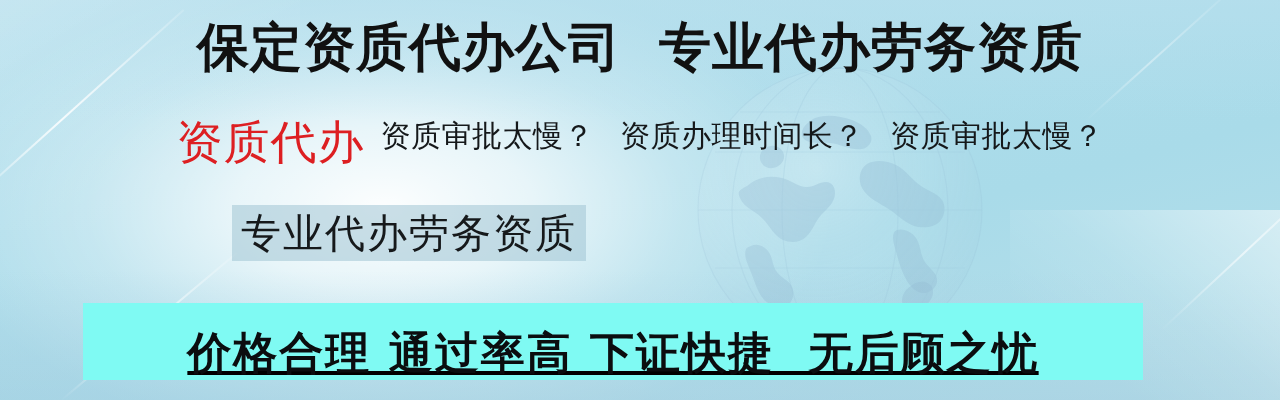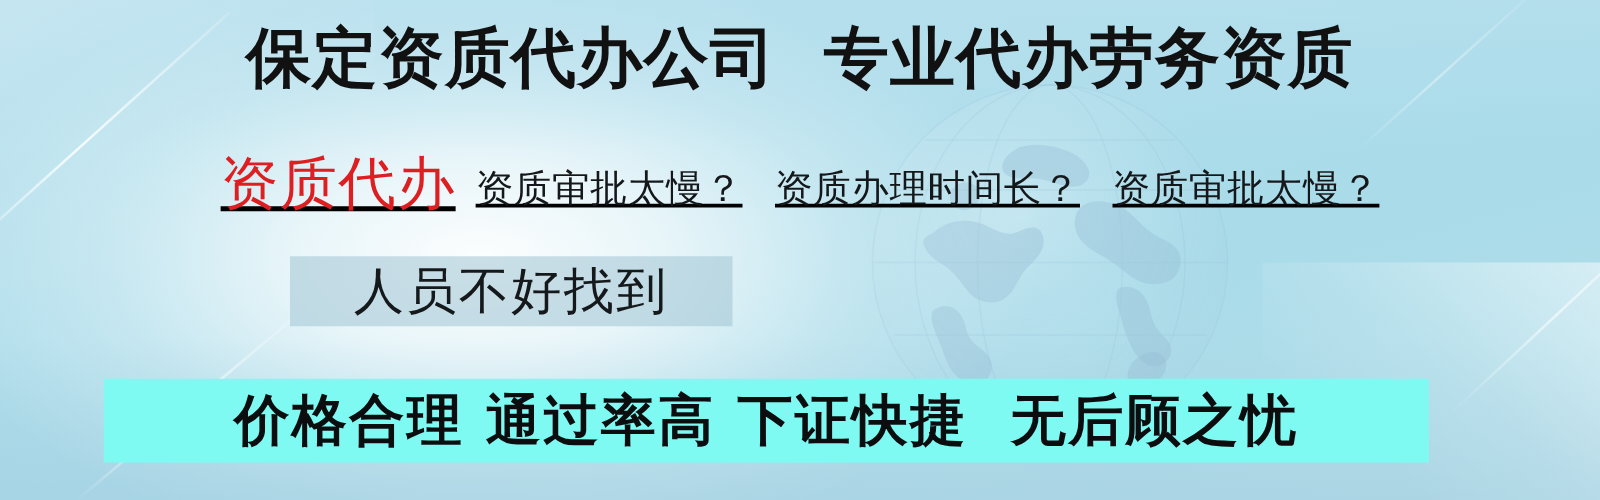--- a/index.html
+++ b/index.html
@@ -91,24 +91,23 @@
     white-space: pre;
     font-family: "DejaVu Sans", "Liberation Sans", sans-serif;
   }
 
   .qrow {
     position: absolute;
     left: 0; right: 0;
     top: 116px;
     height: 56px;
     display: flex;
-    align-items: flex-end;
+    align-items: flex-start;
     justify-content: center;
     gap: 0;
-    text-decoration: underline;
   }
   .brandmark {
     font-family: "DejaVu Serif", "Liberation Serif", serif;
     font-size: 46px;
     line-height: 52px;
     color: #dd1f22;
     letter-spacing: 1px;
     margin-right: 16px;
     white-space: pre;
   }
@@ -141,25 +140,26 @@
     color: #16191b;
     letter-spacing: 2px;
     white-space: pre;
   }
 
   .cyan-band {
     position: absolute;
     left: 83px;
     top: 303px;
     width: 1060px;
-    height: 67px;
+    height: 77px;
     background: #7ffaf3;
     display: flex;
-    align-items: center;
+    align-items: flex-end;
     justify-content: center;
+    text-decoration: underline;
   }
   .cyan-text {
     font-size: 44px;
     line-height: 54px;
     font-weight: 700;
     color: #0b0d0f;
     letter-spacing: 2px;
     white-space: pre;
     font-family: "DejaVu Sans", "Liberation Sans", sans-serif;
   }
@@ -211,20 +211,20 @@
   <div class="headline">保定资质代办公司  专业代办劳务资质</div>
 
   <div class="qrow">
     <span class="brandmark">资质代办</span>
     <span class="question">资质审批太慢？</span>
     <span class="question">资质办理时间长？</span>
     <span class="question">资质审批太慢？</span>
   </div>
 
   <div class="service-wrap">
-    <span class="service-text">人员不好找到</span>
+    <span class="service-text">专业代办劳务资质</span>
   </div>
 
   <div class="cyan-band">
     <span class="cyan-text">价格合理 通过率高 下证快捷  无后顾之忧</span>
   </div>
 
 </div>
 
 </body></html>

